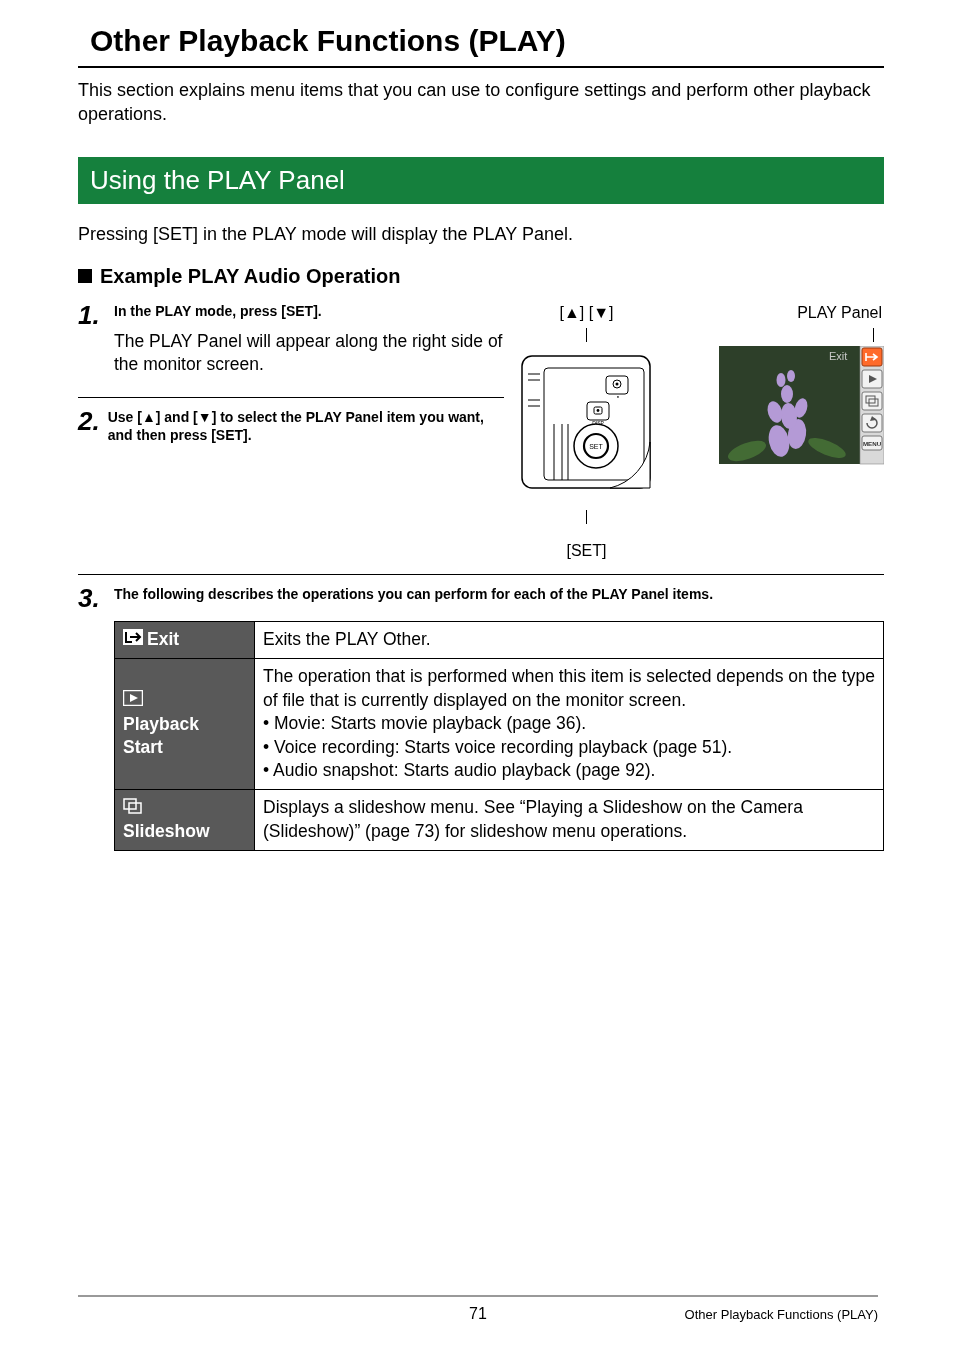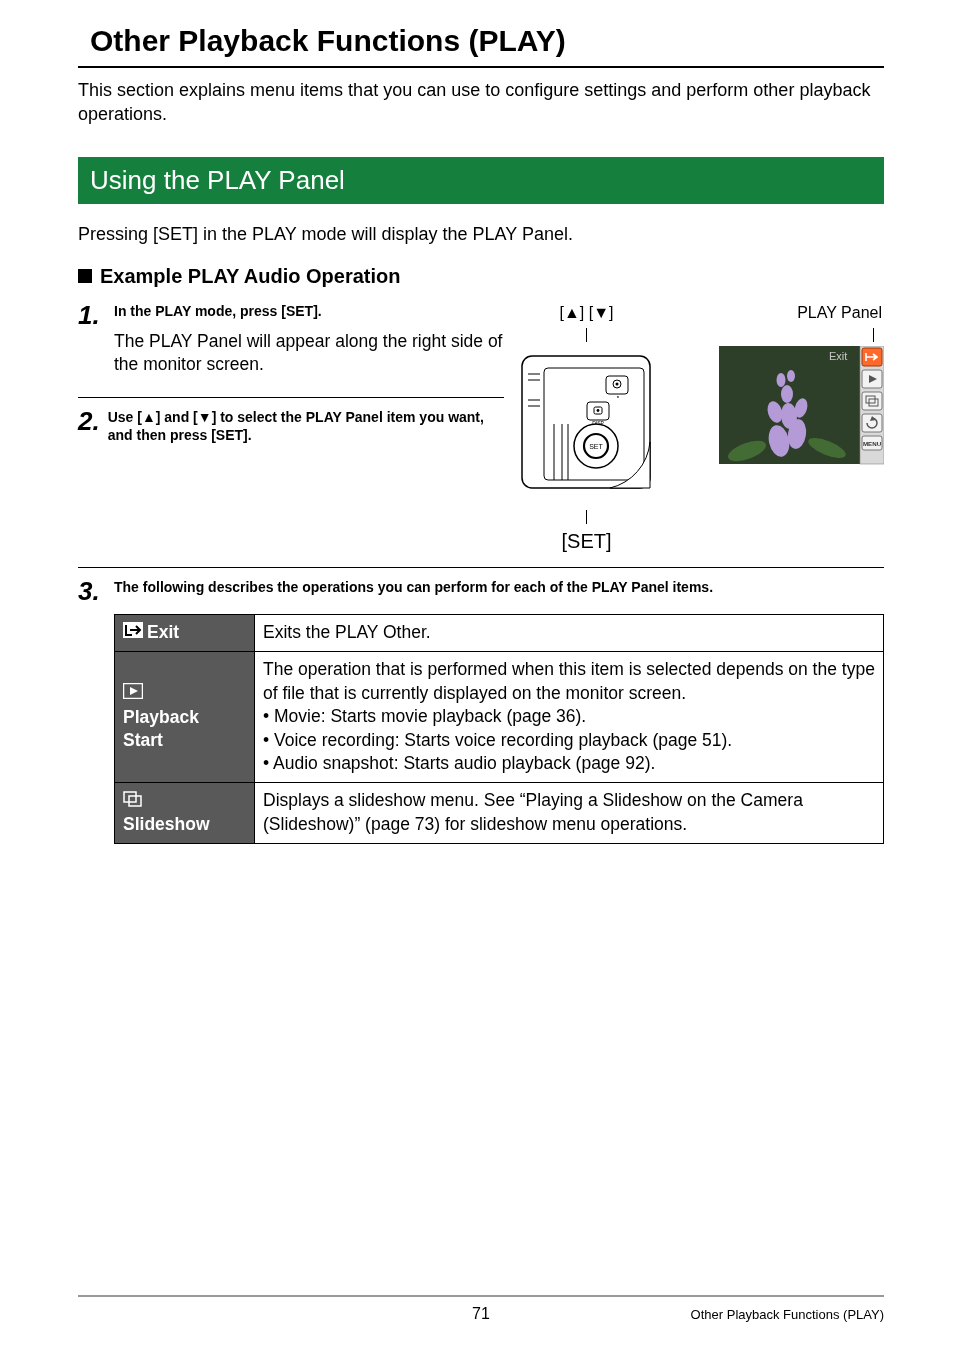--- a/index.html
+++ b/index.html
@@ -107,21 +107,21 @@
   }
   .figs-right {
     flex: 0 0 370px;
     display: flex;
     gap: 60px;
     justify-content: flex-end;
     padding-top: 2px;
   }
   .fig-col { display:flex; flex-direction:column; align-items:center; gap:4px; }
   .fig-lbl-top { font-size:16px; margin-bottom:2px; }
-  .fig-lbl-bot { font-size:20px; margin-top:2px; }
+  .fig-lbl-bot { font-size:16px; margin-top:14px; }
   .fig-line { width:1px; height:14px; background:#000; }
 
   
   .cam-svg { width: 145px; height: 160px; }
   
   .photo-svg { width: 165px; height: 138px; }
 
   
   table.play-panel {
     border-collapse: collapse;
@@ -149,21 +149,21 @@
     margin-right: 4px;
   }
   ul.plain { list-style: none; padding-left: 0; }
   ul.plain li::before { content: "• "; }
   ul.plain li { padding-left: 12px; text-indent: -12px; }
 
   .footer {
     position: absolute;
     bottom: 34px;
     left: 78px;
-    right: 70px;
+    right: 76px;
   }
   .footer-rule {
     border: none;
     border-top: 2px solid #999;
     margin-bottom: 8px;
   }
   .footer-row {
     display: flex;
     justify-content: center;
     position: relative;

